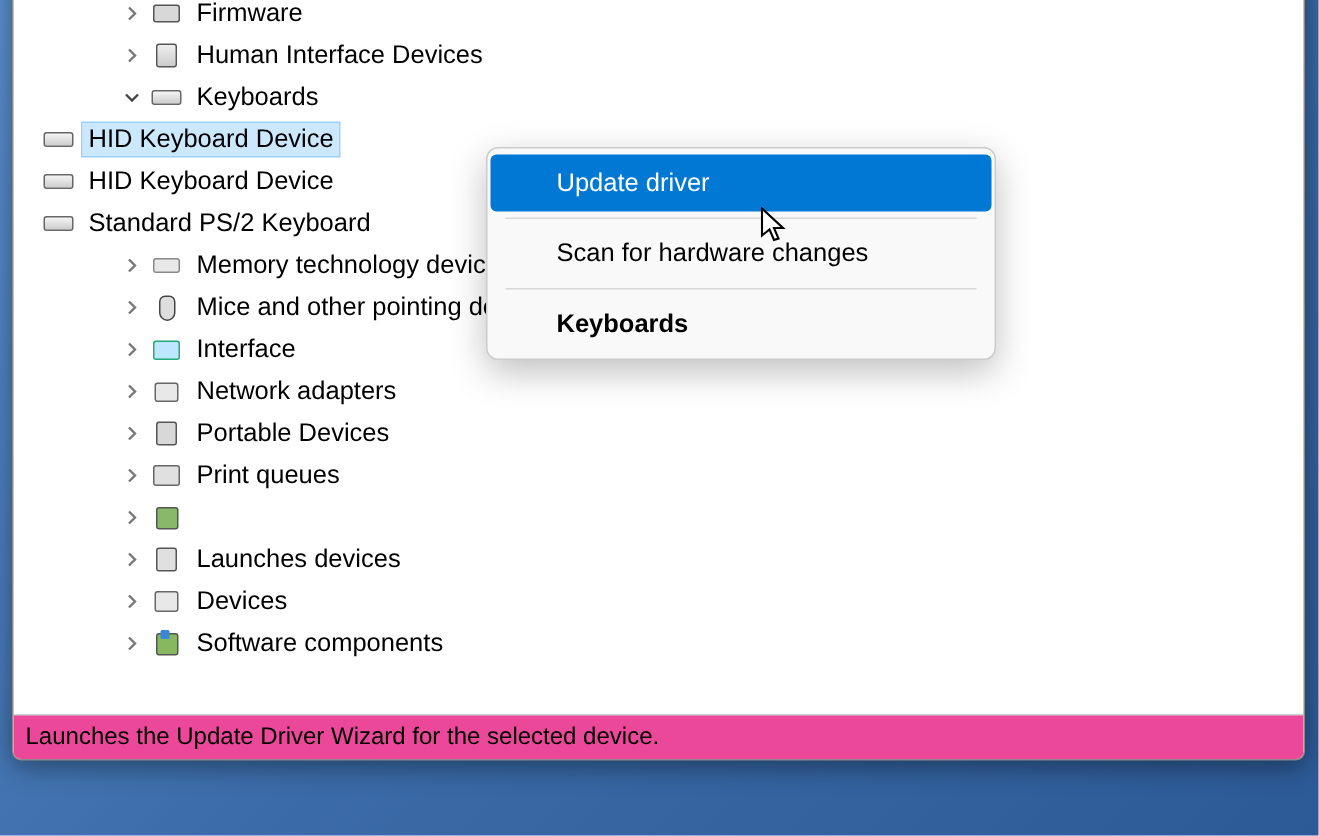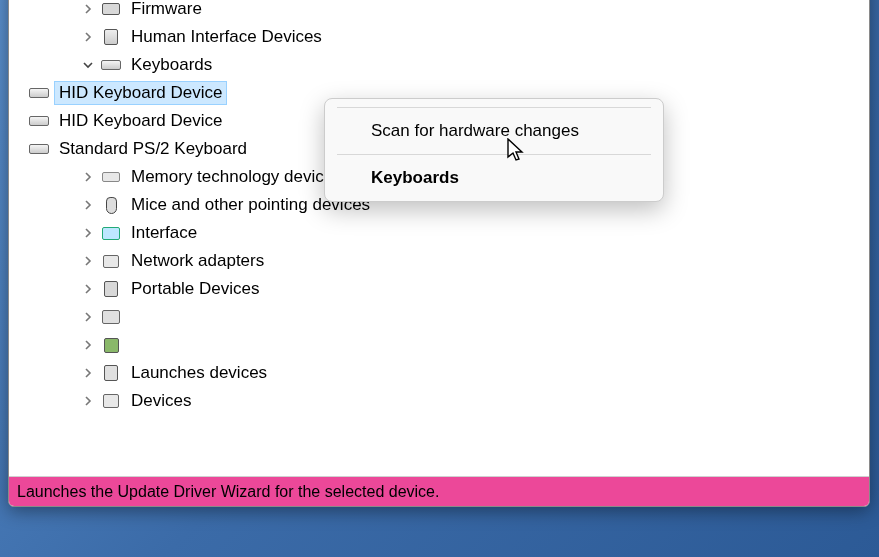--- a/index.html
+++ b/index.html
@@ -258,20 +258,21 @@
       </div>
       <div class="node indent-1">
         <span class="chev">
           <svg width="10" height="10" viewBox="0 0 10 10">
             <path d="M3 1 L7 5 L3 9" fill="none" stroke="#777" stroke-width="1.6"></path>
           </svg>
         </span>
         <span class="ico">
           <span class="ic-prn"></span>
         </span>
+        <span class="label">Print queues</span>
       </div>
       <div class="node indent-1">
         <span class="chev">
           <svg width="10" height="10" viewBox="0 0 10 10">
             <path d="M3 1 L7 5 L3 9" fill="none" stroke="#777" stroke-width="1.6"></path>
           </svg>
         </span>
         <span class="ico">
           <span class="ic-cpu"></span>
         </span>
@@ -290,30 +291,44 @@
       <div class="node indent-1">
         <span class="chev">
           <svg width="10" height="10" viewBox="0 0 10 10">
             <path d="M3 1 L7 5 L3 9" fill="none" stroke="#777" stroke-width="1.6"></path>
           </svg>
         </span>
         <span class="ico">
           <span class="ic-sen"></span>
         </span>
         <span class="label">Devices</span>
+      </div>
+      <div class="node indent-1">
+        <span class="chev">
+          <svg width="10" height="10" viewBox="0 0 10 10">
+            <path d="M3 1 L7 5 L3 9" fill="none" stroke="#777" stroke-width="1.6"></path>
+          </svg>
+        </span>
+        <span class="ico">
+          <span class="ic-sw"></span>
+        </span>
+        <span class="label">Software components</span>
       </div>
     </div>
 
   <div class="statusbar">
     <span>Launches the Update Driver Wizard for the selected device.</span>
   </div>
 
 </div>
 
 <div class="context-menu" id="ctxmenu">
+    <div class="menu-item highlight">
+      <span>Update driver</span>
+    </div>
     <div class="menu-sep"></div>
     <div class="menu-item">
       <span>Scan for hardware changes</span>
     </div>
     <div class="menu-sep"></div>
     <div class="menu-item bold">
       <span>Keyboards</span>
     </div>
   </div>
 

